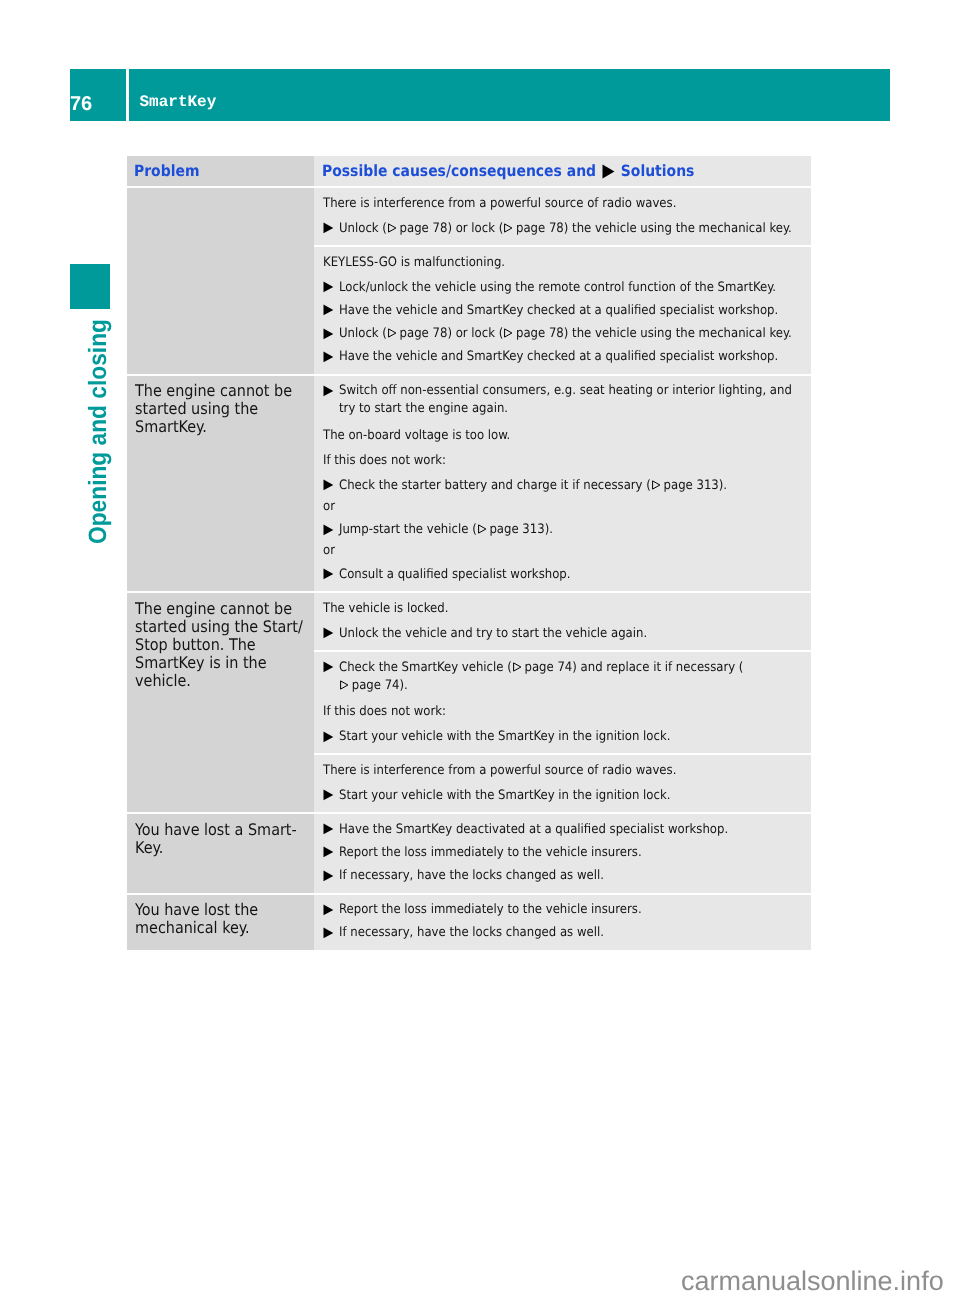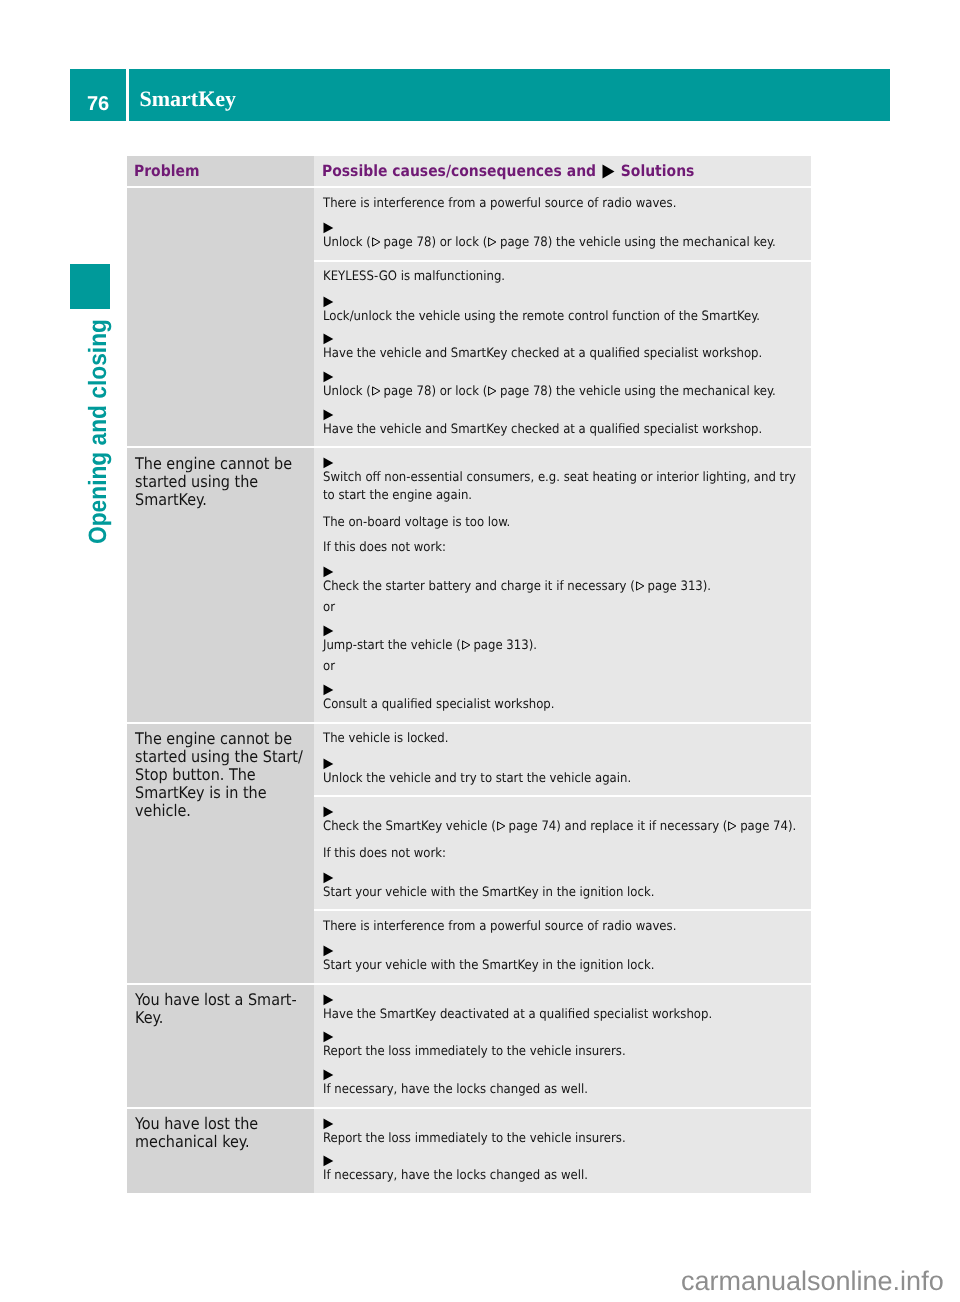--- a/index.html
+++ b/index.html
@@ -10,59 +10,59 @@
   --ink:#141414;
 }
 html,body{margin:0;padding:0;}
 body{width:960px;height:1302px;background:#ffffff;position:relative;overflow:hidden;
      font-family:"DejaVu Sans",sans-serif;
      -webkit-font-smoothing:antialiased;text-rendering:geometricPrecision;}
 .page{position:absolute;left:0;top:0;width:960px;height:1302px;}
 
 
 .header{position:absolute;left:70px;top:69px;height:52px;display:flex;align-items:stretch;}
-.hdr-page-box{width:56px;background:var(--accent);display:flex;align-items:flex-end;justify-content:center;
+.hdr-page-box{width:56px;background:var(--accent);display:flex;align-items:flex-end;
               padding-bottom:7px;box-sizing:border-box;}
 .hdr-page-num{color:#ffffff;font-weight:bold;font-size:20px;line-height:1;
               font-family:"Liberation Sans",sans-serif;}
 .hdr-divider{width:2.5px;background:#ffffff;}
 .hdr-title-box{width:761.5px;background:var(--accent);display:flex;align-items:flex-end;
                padding-left:11px;padding-bottom:11px;box-sizing:border-box;}
-.hdr-title{color:#ffffff;font-weight:bold;font-size:22px;line-height:1;
-           font-family:Liberation Serif, serif;}
+.hdr-title{color:#ffffff;font-weight:bold;font-size:16px;line-height:1;
+           font-family:Liberation Mono, monospace;}
 
 
 .side-marker{position:absolute;left:70px;top:264px;width:40px;height:45px;background:var(--accent);}
 .side-label-wrap{position:absolute;left:70px;top:319px;width:40px;height:225px;}
 .side-label{position:absolute;left:41px;bottom:0;transform-origin:left bottom;
   transform:rotate(-90deg) scaleX(0.91);white-space:nowrap;color:var(--accent);font-weight:bold;
   font-size:25px;line-height:1;font-family:"Liberation Sans",sans-serif;}
 
 
 .table{position:absolute;left:127px;top:156px;width:684px;
        font-family:"DejaVu Sans Condensed","DejaVu Sans",sans-serif;}
 .grp{display:flex;align-items:stretch;margin-bottom:2px;}
 .col-problem{width:187px;flex:0 0 187px;background:var(--col-problem-bg);box-sizing:border-box;
              padding:6.5px 6px 7.4px 8px;}
 .col-solution{width:497px;flex:0 0 497px;margin-left:0px;box-sizing:border-box;
               display:flex;flex-direction:column;}
 .subrow{background:var(--col-solution-bg);box-sizing:border-box;padding:6.5px 0px 7.4px 9px;flex:1 1 auto;}
 .subrow + .subrow{margin-top:2px;}
 .hdr-row .col-problem{padding:4.5px 6px 5.5px 7px;}
 .hdr-row .subrow{padding:4.5px 6px 5.5px 8px;}
-.th{font-weight:bold;font-size:15.5px;color:#701a75;line-height:1.25;}
+.th{font-weight:bold;font-size:15.5px;color:#1d4ed8;line-height:1.25;}
 
 .ptext{font-size:16px;color:var(--ink);line-height:18px;display:block;}
 .blk{font-size:13px;color:var(--ink);line-height:18px;}
 .blk + .blk{margin-top:5.2px;}
 .blk + .para{margin-top:8.5px;}
 .para + .blk{margin-top:7px;}
 .orline + .blk{margin-top:5.5px;}
 .blk + .orline{margin-top:3px;}
-.bullet{display:flex;flex-direction:column;}
+.bullet{display:flex;}
 .bullet-mark{flex:0 0 auto;width:16px;}
 .bullet-mark svg{display:block;margin-top:2.5px;}
 .bullet-body{flex:1 1 auto;}
 .ref{white-space:nowrap;}
 .tri-o{display:inline-block;width:9px;height:10px;vertical-align:-1px;overflow:visible;}
 .tri-o svg{display:block;}
 .tri-h{display:inline-block;width:13px;height:15px;vertical-align:-3px;margin:0 1px 0 1px;}
 .tri-h svg{display:block;}
 
 

